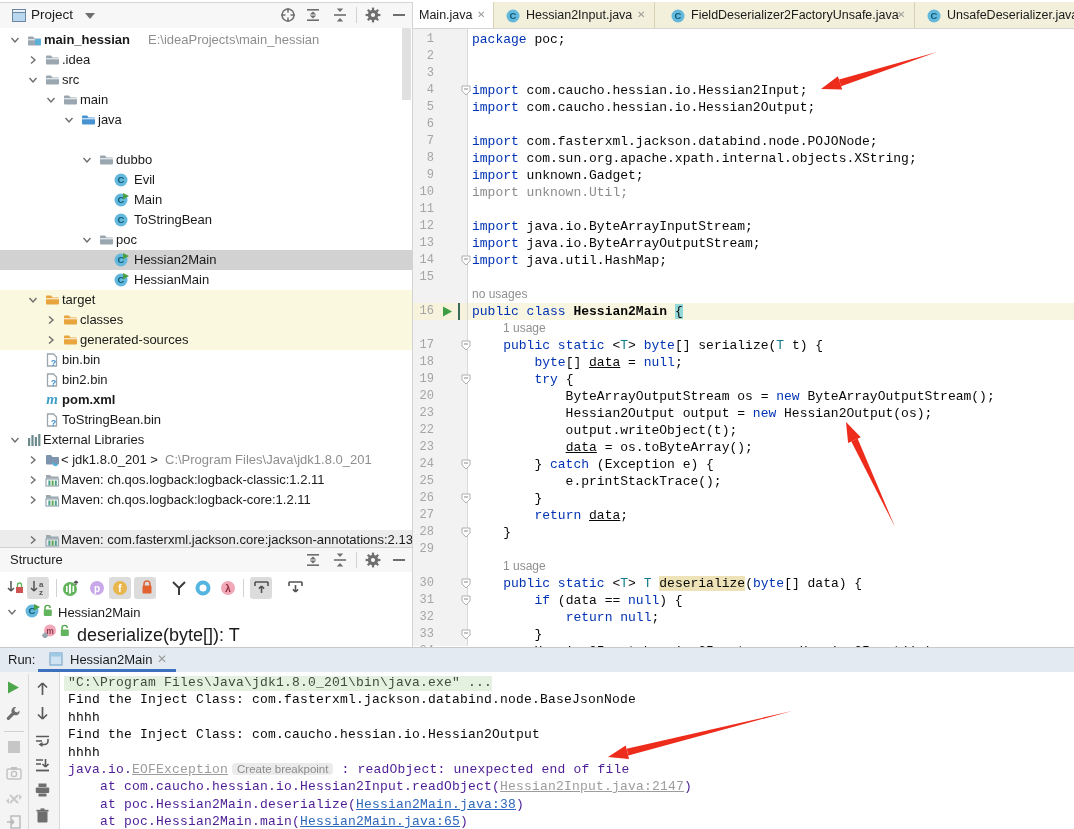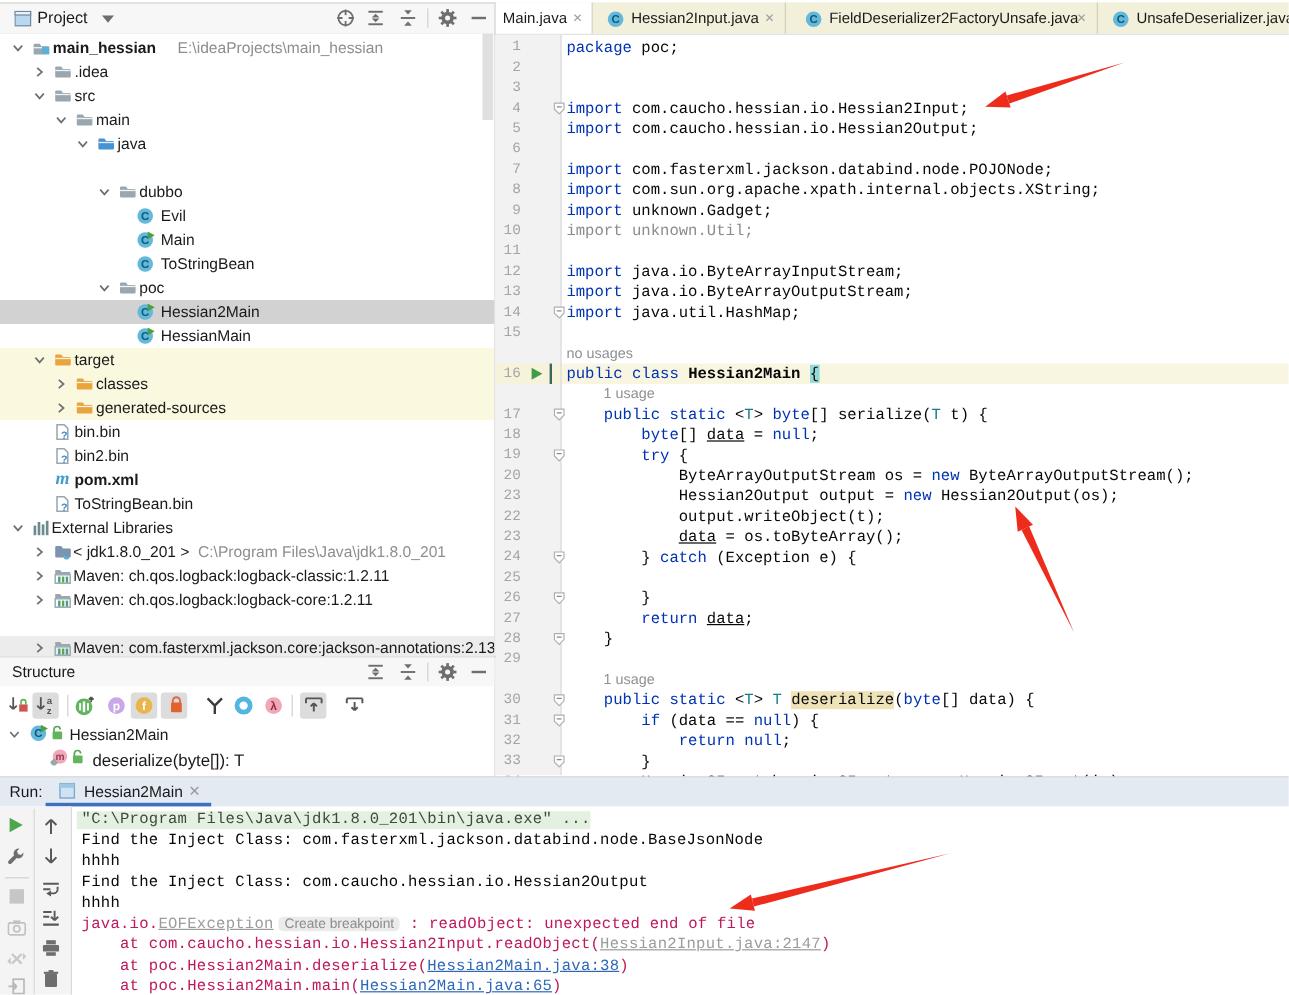--- a/index.html
+++ b/index.html
@@ -9,21 +9,21 @@
 .k{color:#0033b3}
 .tp{color:#107c8c}
 .g{color:#8c8c8c}
 .u{text-decoration:underline}
 .brace{background:#93d9d9}
 .dhl{background:#eee3b8}
 .tab{top:2px;height:26px;border-right:1px solid #d6d0b4}
 .tabt{position:absolute;top:6px;font-size:12.5px;white-space:nowrap}
 .x{position:absolute;top:7px;font-size:10px;color:#9a9a9a}
 .con{font:13px "Liberation Mono",monospace;letter-spacing:0.2px;line-height:17.4px;white-space:pre;color:#080808}
-.err{color:#be185d}
+.err{color:#4c1d95}
 .lgray{color:#9c9c9c;text-decoration:underline}
 .lblue{color:#2e68ba;text-decoration:underline}
 .chip{display:inline-block;font:11.5px "Liberation Sans";color:#8c8c8c;background:#ebebeb;border-radius:4px;padding:0 5px;margin-left:4px;letter-spacing:0}
 .tree{font-size:13px}
 </style></head><body>
 
 <div class="abs" style="left:0;top:0;width:1074px;height:2px;background:#ffffff"></div>
 <div class="abs" style="left:0;top:2px;width:413px;height:26px;background:#f7f7f7;border-top:1px solid #d4d4d4"></div>
 <div class="abs" style="left:0;top:28px;width:1074px;height:1px;background:#d4d4d4"></div>
 <svg class="abs" style="left:12px;top:9px" width="15" height="14">
@@ -433,20 +433,21 @@
 <div class="abs cl" style="top:252px"><span class="k">import</span> java.util.HashMap;</div>
 <div class="abs cl" style="top:303px"><span class="k">public class</span> <b>Hessian2Main</b> <span class="brace">{</span></div>
 <div class="abs cl" style="top:337px">    <span class="k">public static</span> &lt;<span class="tp">T</span>&gt; <span class="k">byte</span>[] serialize(<span class="tp">T</span> t) {</div>
 <div class="abs cl" style="top:354px">        <span class="k">byte</span>[] <span class="u">data</span> = <span class="k">null</span>;</div>
 <div class="abs cl" style="top:371px">        <span class="k">try</span> {</div>
 <div class="abs cl" style="top:388px">            ByteArrayOutputStream os = <span class="k">new</span> ByteArrayOutputStream();</div>
 <div class="abs cl" style="top:405px">            Hessian2Output output = <span class="k">new</span> Hessian2Output(os);</div>
 <div class="abs cl" style="top:422px">            output.writeObject(t);</div>
 <div class="abs cl" style="top:439px">            <span class="u">data</span> = os.toByteArray();</div>
 <div class="abs cl" style="top:456px">        } <span class="k">catch</span> (Exception e) {</div>
+<div class="abs cl" style="top:473px">            e.printStackTrace();</div>
 <div class="abs cl" style="top:490px">        }</div>
 <div class="abs cl" style="top:507px">        <span class="k">return</span> <span class="u">data</span>;</div>
 <div class="abs cl" style="top:524px">    }</div>
 <div class="abs cl" style="top:575px">    <span class="k">public static</span> &lt;<span class="tp">T</span>&gt; <span class="tp">T</span> <span class="dhl">deserialize</span>(<span class="k">byte</span>[] data) {</div>
 <div class="abs cl" style="top:592px">        <span class="k">if</span> (data == <span class="k">null</span>) {</div>
 <div class="abs cl" style="top:609px">            <span class="k">return</span> <span class="k">null</span>;</div>
 <div class="abs cl" style="top:626px">        }</div>
 <div class="abs cl" style="top:643px">        Hessian2Input hessian2Input = <span class="k">new</span> Hessian2Input(is);</div>
 </div>
 </div>
@@ -547,21 +548,21 @@
 <div class="abs" style="left:58px;top:605px;font-size:13px">Hessian2Main</div>
 <svg class="abs" style="left:42px;top:624px" width="15" height="14">
     <circle cx="8" cy="6.5" r="6" fill="#f4a7b9"></circle>
     <text x="8" y="9.6" font-size="8.5" font-family="Liberation Sans" fill="#8e3e50" text-anchor="middle" font-weight="bold">m</text>
     <rect x="0.5" y="9" width="5" height="5" fill="#9aa7b0" transform="rotate(45 3 11.5)"></rect>
   </svg>
 <svg class="abs" style="left:59px;top:624px" width="12" height="13">
     <path d="M3,6 v-2 a2.6,2.6 0 0 1 5.2,0" fill="none" stroke="#52a84e" stroke-width="1.4"></path>
     <rect x="1.8" y="5.5" width="8" height="6.5" rx="1" fill="#62b55c"></rect>
   </svg>
-<div class="abs" style="left:77px;top:625px;font-size:14px">deserialize(byte[]): T</div>
+<div class="abs" style="left:77px;top:625px;font-size:18px">deserialize(byte[]): T</div>
 
 <div class="abs" style="left:0;top:647px;width:1074px;height:1px;background:#c9c9c9"></div>
 <div class="abs" style="left:0;top:648px;width:1074px;height:24px;background:#e3eaf2"></div>
 <div class="abs" style="left:8px;top:652px;font-size:13px">Run:</div>
 <svg class="abs" style="left:49px;top:652px" width="14" height="14">
     <rect x="1" y="1" width="12" height="12" fill="#cfe3f2" stroke="#7eaacc" stroke-width="1.2"></rect>
     <rect x="1" y="1" width="12" height="3.5" fill="#9ec7e4"></rect>
   </svg>
 <div class="abs" style="left:70px;top:652px;font-size:13px">Hessian2Main</div>
 <div class="abs" style="left:157px;top:652px;font-size:12px;color:#9a9a9a">✕</div>

